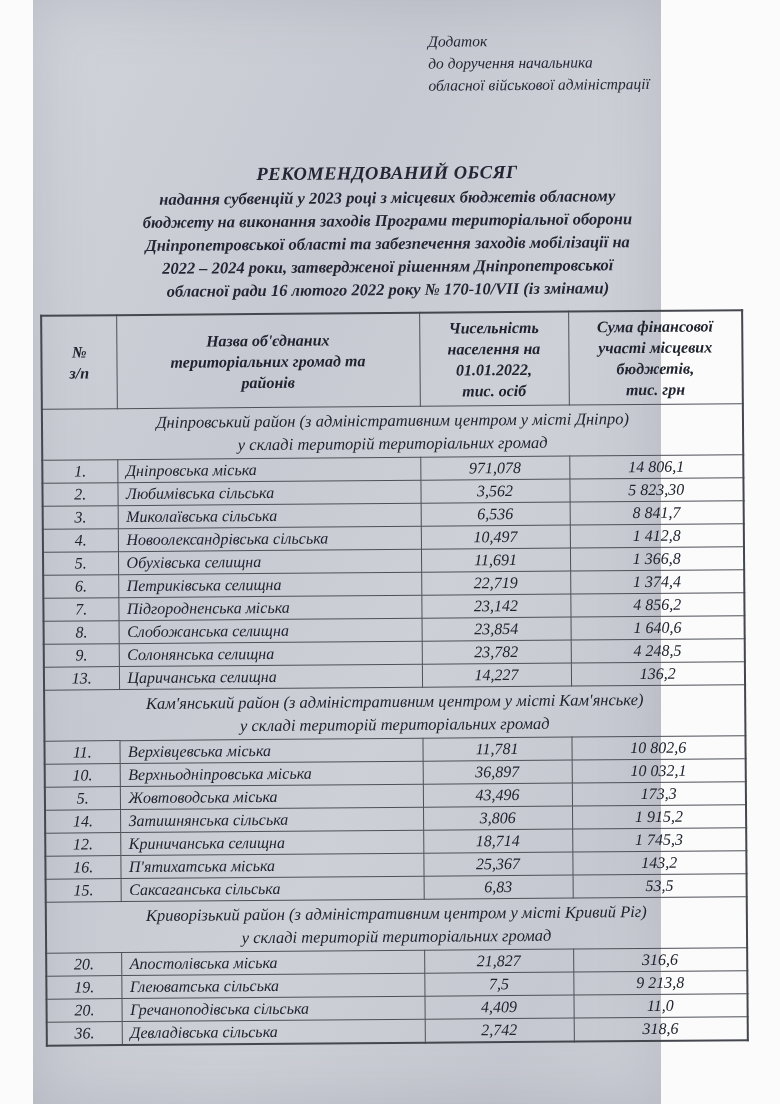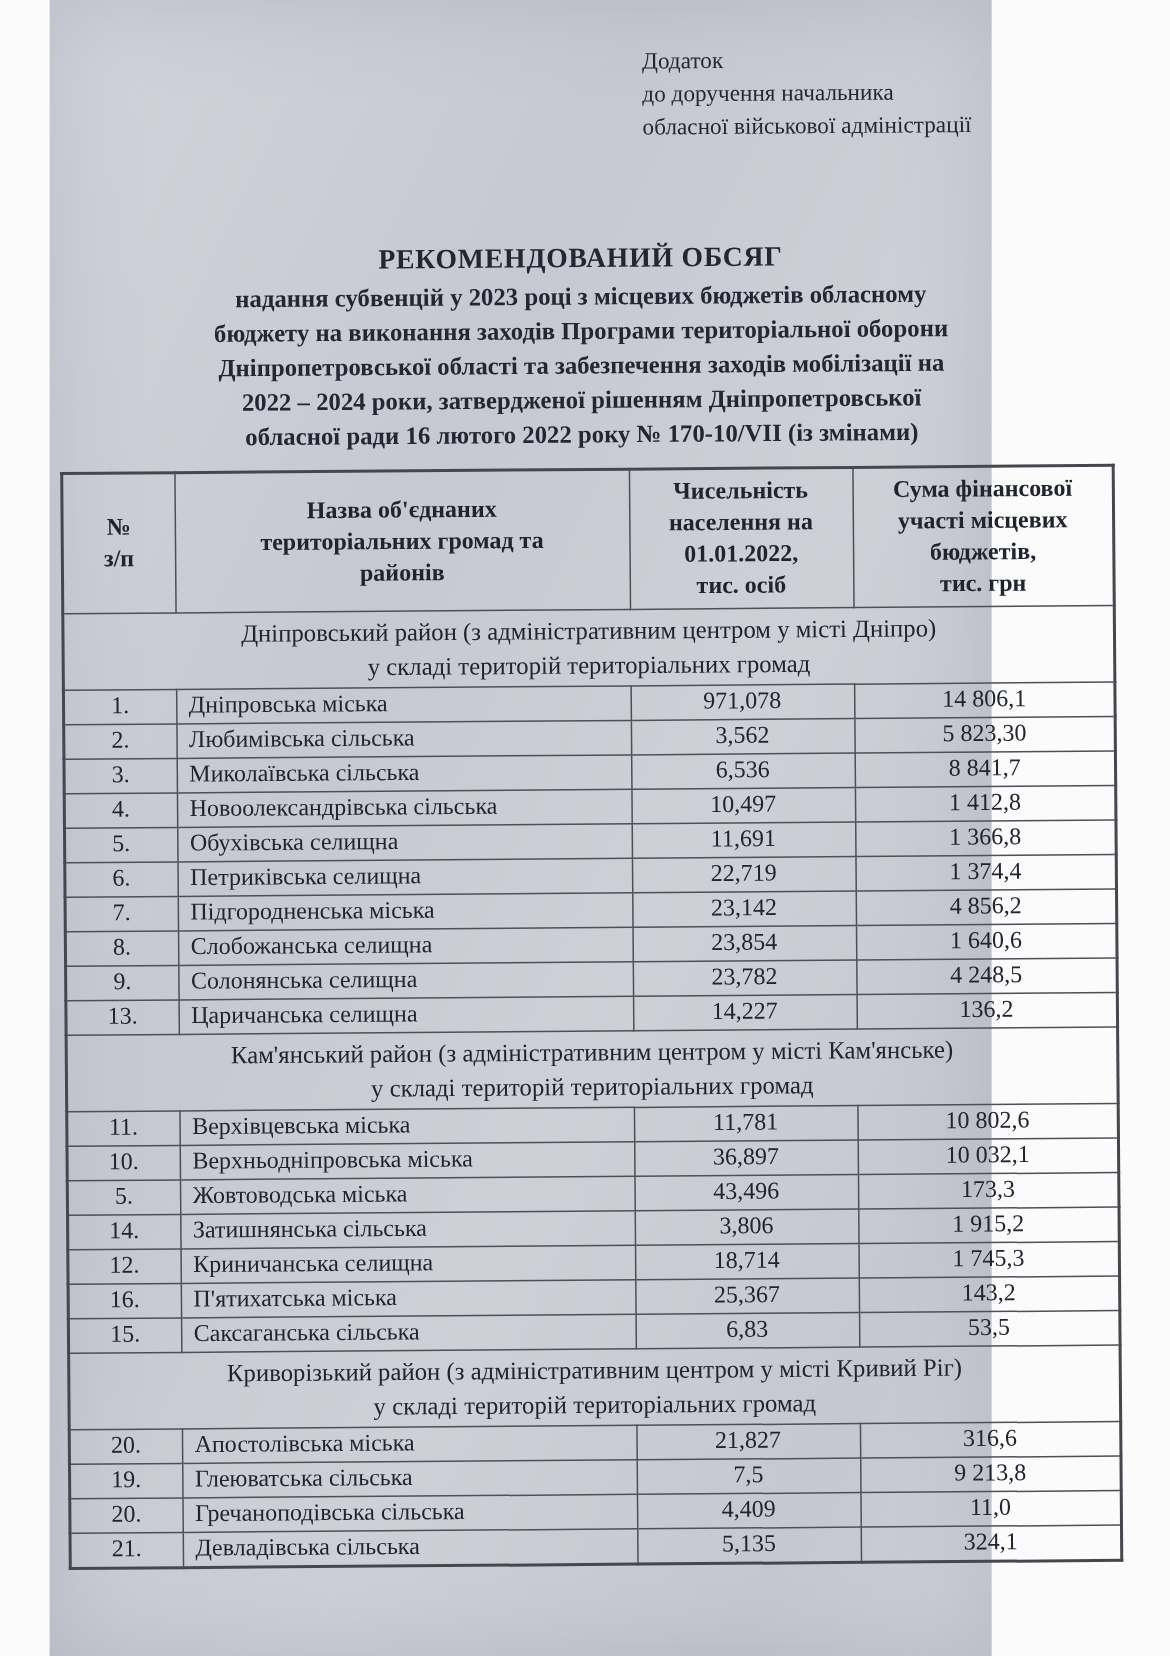--- a/index.html
+++ b/index.html
@@ -8,20 +8,21 @@
     width: 780px;
     height: 1104px;
     background: #fbfbfb;
     overflow: hidden;
     font-family: "Liberation Serif", serif;
   }
   .photo-frame {
     position: relative;
     width: 696px;
     height: 1104px;
+    font-style: italic;
   }
   .paper {
     position: absolute;
     left: 33px;
     right: 35px;
     top: 0;
     bottom: 0;
     background: linear-gradient(115deg, #d2d4dc 0%, #c7c9d2 35%, #ced0d8 60%, #c6c8d1 85%, #cdcfd7 100%);
     box-shadow: inset 0 0 60px rgba(120,122,135,0.25);
   }
@@ -293,22 +294,22 @@
             <td class="col-pop">7,5</td>
             <td class="col-sum">9 213,8</td>
           </tr>
           <tr>
             <td class="col-num">20.</td>
             <td class="col-name">Гречаноподівська сільська</td>
             <td class="col-pop">4,409</td>
             <td class="col-sum">11,0</td>
           </tr>
           <tr>
-            <td class="col-num">21.</td>
+            <td class="col-num">36.</td>
             <td class="col-name">Девладівська сільська</td>
-            <td class="col-pop">5,135</td>
-            <td class="col-sum">324,1</td>
+            <td class="col-pop">2,742</td>
+            <td class="col-sum">318,6</td>
           </tr>
         </tbody>
     </table>
 
   </div>
 </div>
 
 </body></html>

